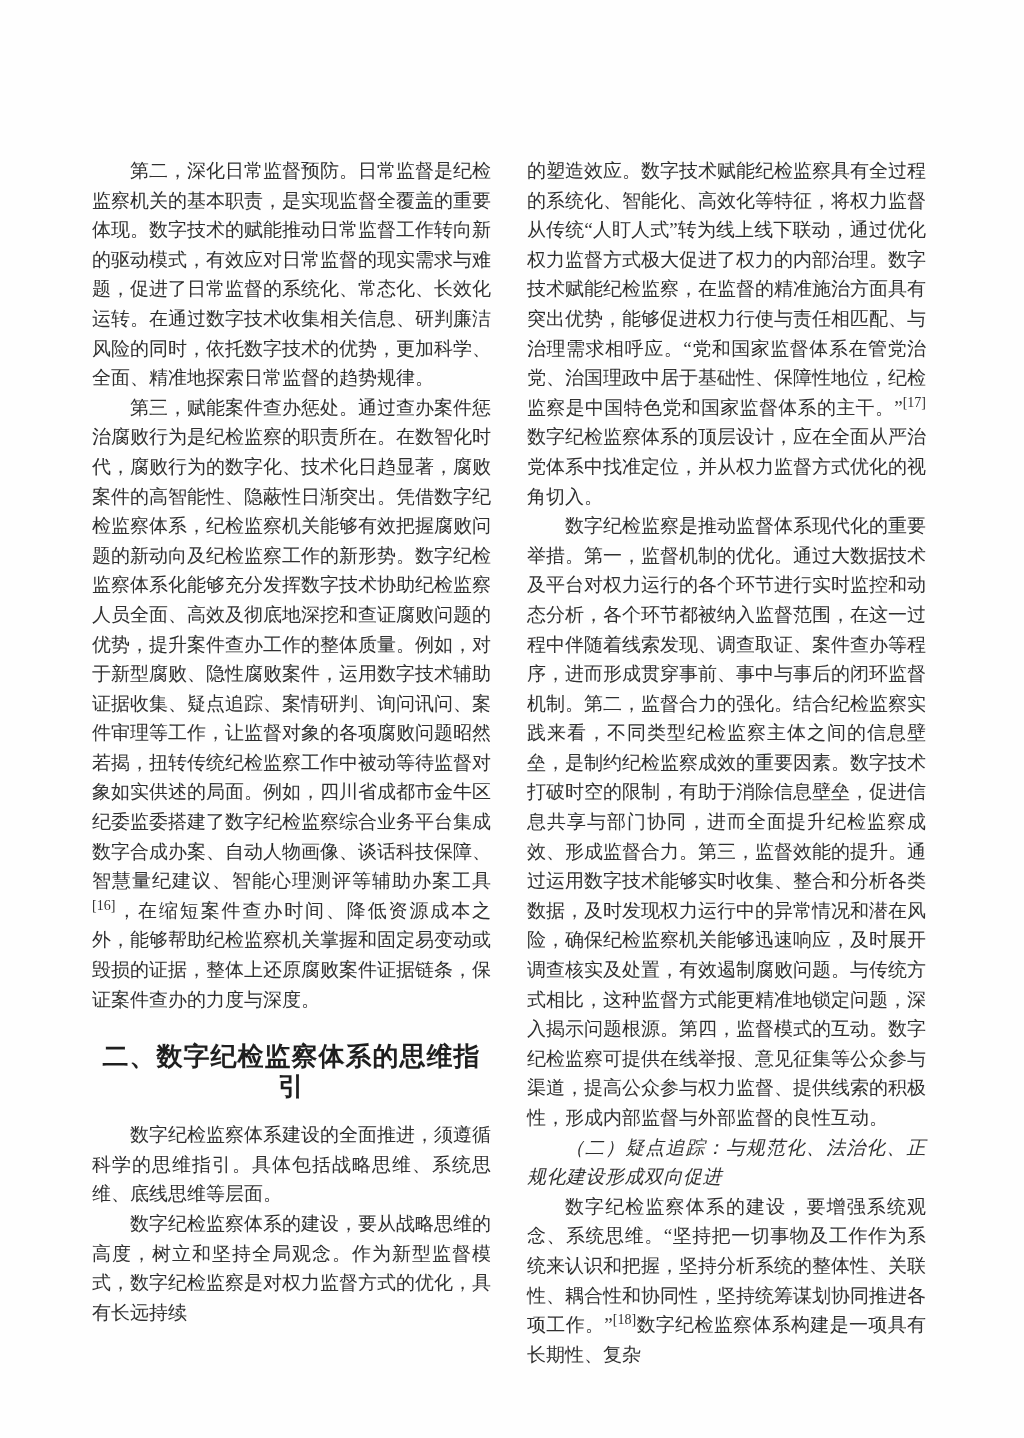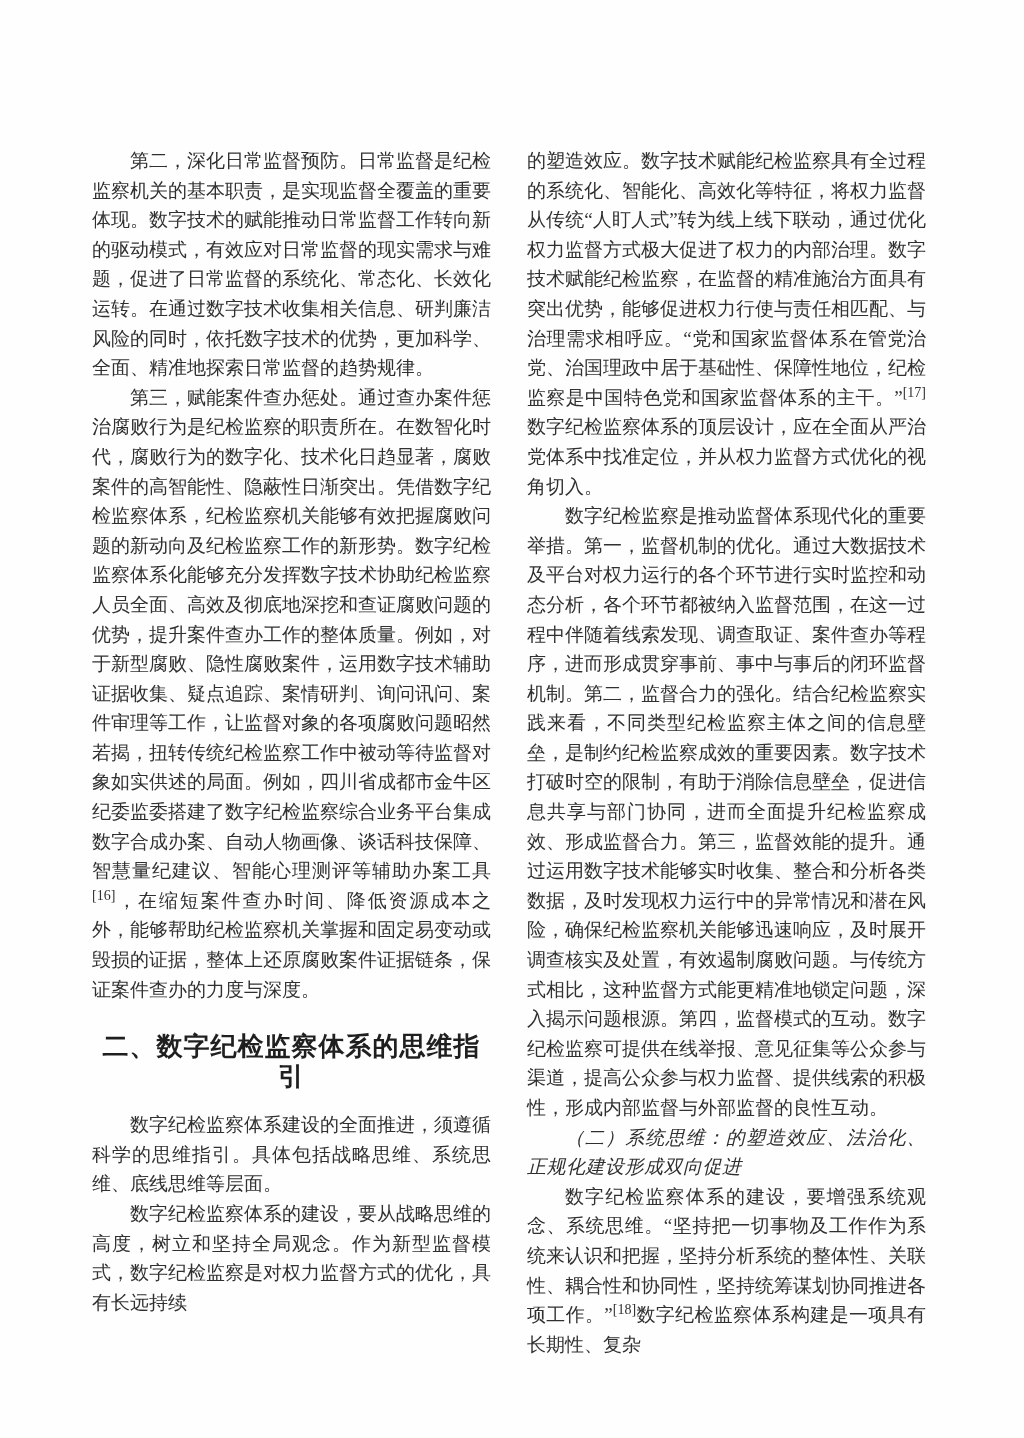--- a/index.html
+++ b/index.html
@@ -12,21 +12,21 @@
     width: 1024px;
     height: 1438px;
     background: #fefefe;
     overflow: hidden;
     font-family: "Liberation Serif", "DejaVu Serif", serif;
     color: #303030;
   }
   .columns {
     position: absolute;
     left: 92px;
-    top: 146px;
+    top: 156px;
     width: 834px;
     display: flex;
     gap: 36px;
   }
   .col {
     width: 404px;
     font-size: 19px;
     line-height: 29.6px;
     text-align: justify;
     text-justify: inter-ideograph;
@@ -77,19 +77,19 @@
 
 
       <p class="indent">数字纪检监察体系的建设，要从战略思维的高度，树立和坚持全局观念。作为新型监督模式，数字纪检监察是对权力监督方式的优化，具有长远持续</p>
     </div>
 
     <div class="col">
       <p><span>的塑造效应。数字技术赋能纪检监察具有全过程的系统化、智能化、高效化等特征，将权力监督从传统“人盯人式”转为线上线下联动，通过优化权力监督方式极大促进了权力的内部治理。数字技术赋能纪检监察，在监督的精准施治方面具有突出优势，能够促进权力行使与责任相匹配、与治理需求相呼应。“党和国家监督体系在管党治党、治国理政中居于基础性、保障性地位，纪检监察是中国特色党和国家监督体系的主干。”</span><sup class="ref">[17]</sup><span>数字纪检监察体系的顶层设计，应在全面从严治党体系中找准定位，并从权力监督方式优化的视角切入。</span></p>
 
       <p class="indent">数字纪检监察是推动监督体系现代化的重要举措。第一，监督机制的优化。通过大数据技术及平台对权力运行的各个环节进行实时监控和动态分析，各个环节都被纳入监督范围，在这一过程中伴随着线索发现、调查取证、案件查办等程序，进而形成贯穿事前、事中与事后的闭环监督机制。第二，监督合力的强化。结合纪检监察实践来看，不同类型纪检监察主体之间的信息壁垒，是制约纪检监察成效的重要因素。数字技术打破时空的限制，有助于消除信息壁垒，促进信息共享与部门协同，进而全面提升纪检监察成效、形成监督合力。第三，监督效能的提升。通过运用数字技术能够实时收集、整合和分析各类数据，及时发现权力运行中的异常情况和潜在风险，确保纪检监察机关能够迅速响应，及时展开调查核实及处置，有效遏制腐败问题。与传统方式相比，这种监督方式能更精准地锁定问题，深入揭示问题根源。第四，监督模式的互动。数字纪检监察可提供在线举报、意见征集等公众参与渠道，提高公众参与权力监督、提供线索的积极性，形成内部监督与外部监督的良性互动。</p>
 
-      <p class="indent kai">（二）系统思维：的塑造效应、法治化、正规化建设形成双向促进</p>
+      <p class="indent kai">（二）疑点追踪：与规范化、法治化、正规化建设形成双向促进</p>
 
       <p class="indent"><span>数字纪检监察体系的建设，要增强系统观念、系统思维。“坚持把一切事物及工作作为系统来认识和把握，坚持分析系统的整体性、关联性、耦合性和协同性，坚持统筹谋划协同推进各项工作。”</span><sup class="ref">[18]</sup><span>数字纪检监察体系构建是一项具有长期性、复杂</span></p>
     </div>
 
   </div>
 </div>
 
 </body></html>

